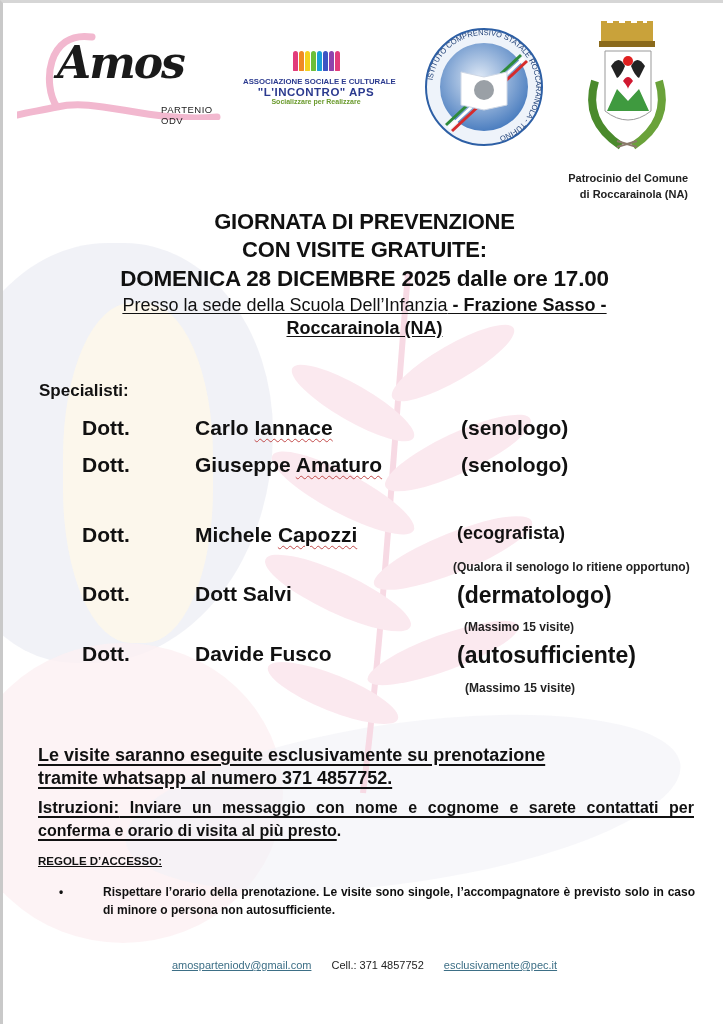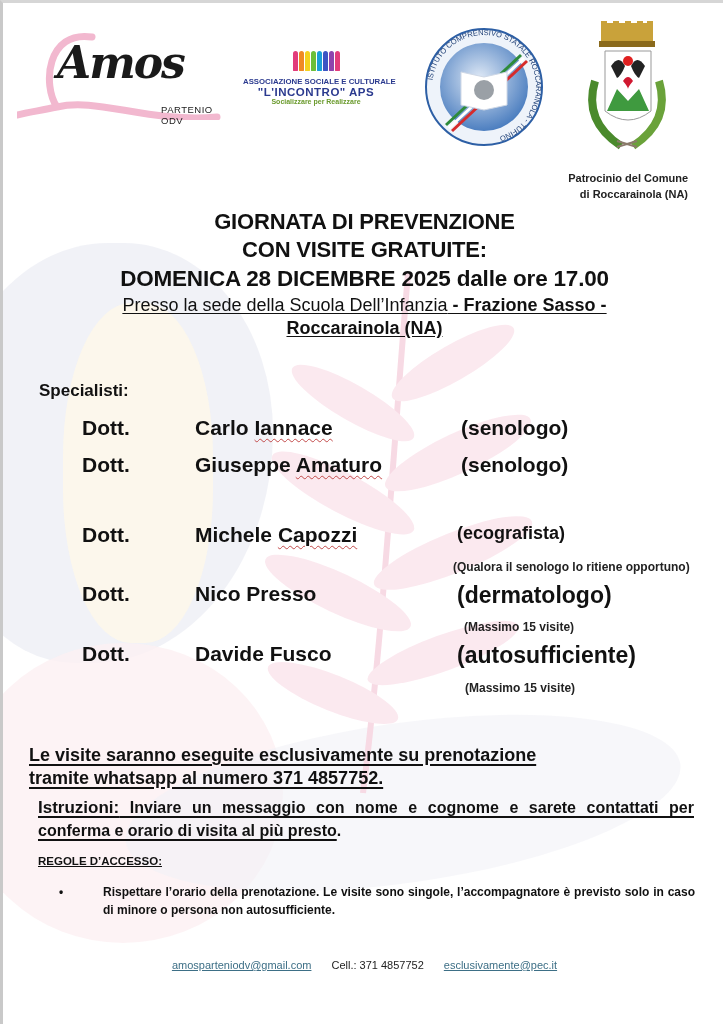--- a/index.html
+++ b/index.html
@@ -44,21 +44,21 @@
   .loc .b { font-weight: bold; }
 
   .specialisti-label { position: absolute; left: 36px; top: 378px; font-size: 17px; font-weight: bold; }
   .doc-row { position: absolute; left: 0; width: 723px; height: 30px; font-size: 21px; font-weight: bold; }
   .doc-row .dott { position: absolute; left: 79px; }
   .doc-row .name { position: absolute; left: 192px; }
   .doc-row .spec { position: absolute; }
   .squig { text-decoration: underline wavy #c24a4a; text-decoration-thickness: 1px; text-underline-offset: 3px; }
   .note { position: absolute; font-size: 12px; font-weight: bold; color: #222; }
 
-  .booking { position: absolute; left: 26px; top: 741px; width: 656px; font-size: 18px; font-weight: bold; line-height: 23px; }
+  .booking { position: absolute; left: 35px; top: 741px; width: 656px; font-size: 18px; font-weight: bold; line-height: 23px; }
   .booking .u { text-decoration: underline; text-underline-offset: 3px; text-decoration-thickness: 2px; }
   .istruzioni { position: absolute; left: 35px; top: 793px; width: 656px; font-size: 16px; font-weight: bold; line-height: 23px; text-align: justify; }
   .istruzioni .u { text-decoration: underline; text-underline-offset: 3px; text-decoration-thickness: 2px; }
   .istruzioni .lbl { font-size: 17px; }
   .regole { position: absolute; left: 35px; top: 852px; font-size: 11.5px; font-weight: bold; text-decoration: underline; }
   .rule-item { position: absolute; left: 56px; top: 880px; width: 636px; font-size: 12px; font-weight: bold; line-height: 18px; }
   .rule-item .bullet { position: absolute; left: 0; top: 0; }
   .rule-item .txt { margin-left: 44px; text-align: justify; display: block; }
 
   .footer { position: absolute; left: 0; top: 956px; width: 723px; text-align: center; font-size: 11px; color: #222; }
@@ -188,21 +188,21 @@
     </div>
     <div class="doc-row" style="top:520px">
       <span class="dott">Dott.</span>
       <span class="name"><span>Michele </span><span class="squig">Capozzi</span></span>
       <span class="spec" style="left:454px;font-size:18px">(ecografista)</span>
     </div>
     <div class="note" style="left:450px;top:557px">(Qualora il senologo lo ritiene opportuno)</div>
 
     <div class="doc-row" style="top:579px">
       <span class="dott">Dott.</span>
-      <span class="name">Nico Presso</span>
+      <span class="name">Dott Salvi</span>
       <span class="spec" style="left:454px;font-size:23px">(dermatologo)</span>
     </div>
     <div class="note" style="left:461px;top:617px">(Massimo 15 visite)</div>
 
     <div class="doc-row" style="top:639px">
       <span class="dott">Dott.</span>
       <span class="name">Davide Fusco</span>
       <span class="spec" style="left:454px;font-size:23px">(autosufficiente)</span>
     </div>
     <div class="note" style="left:462px;top:678px">(Massimo 15 visite)</div>

